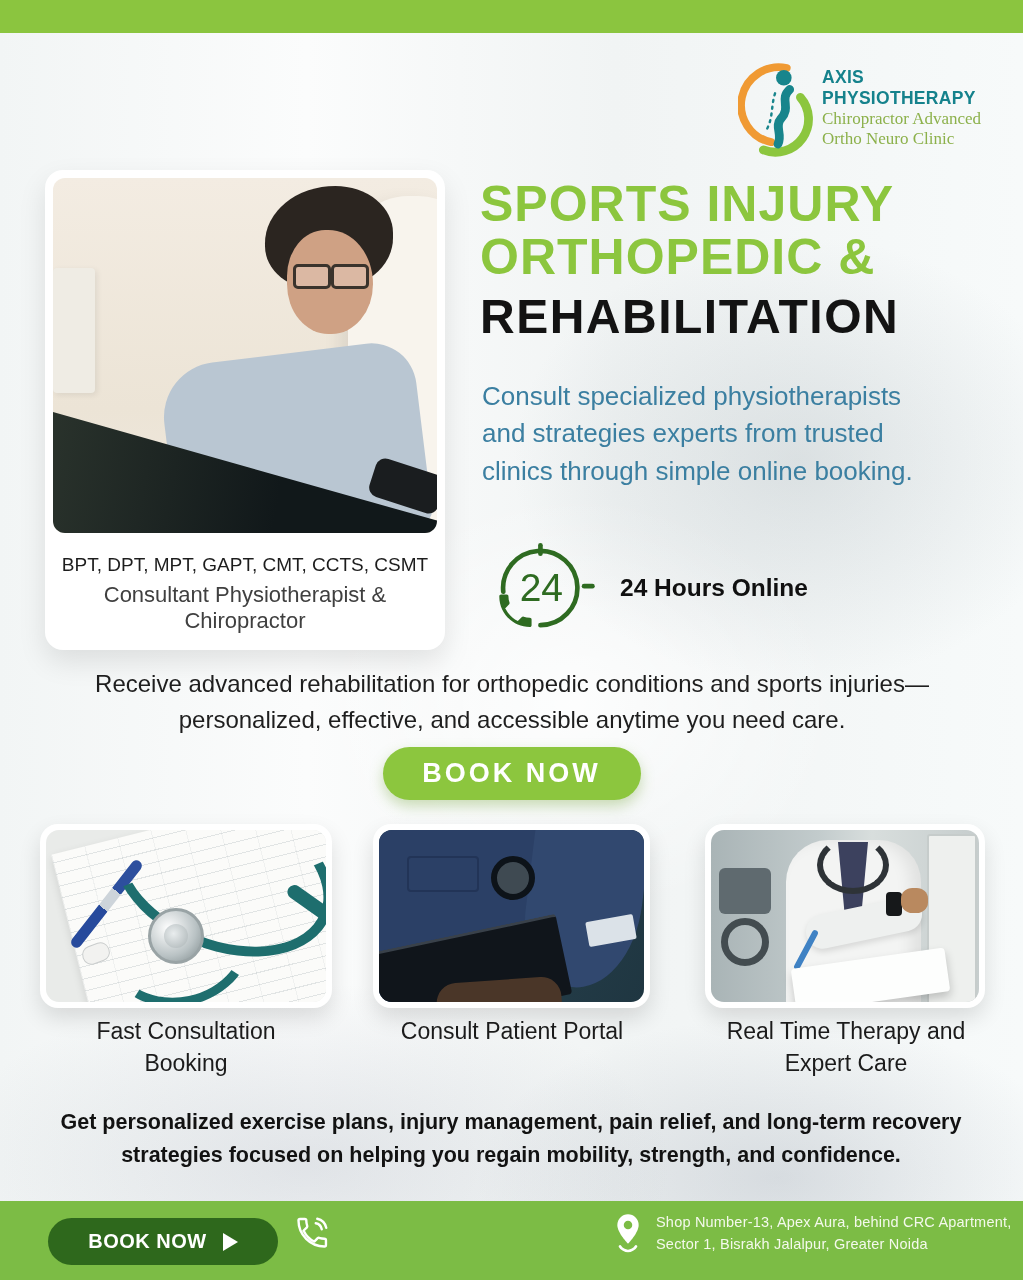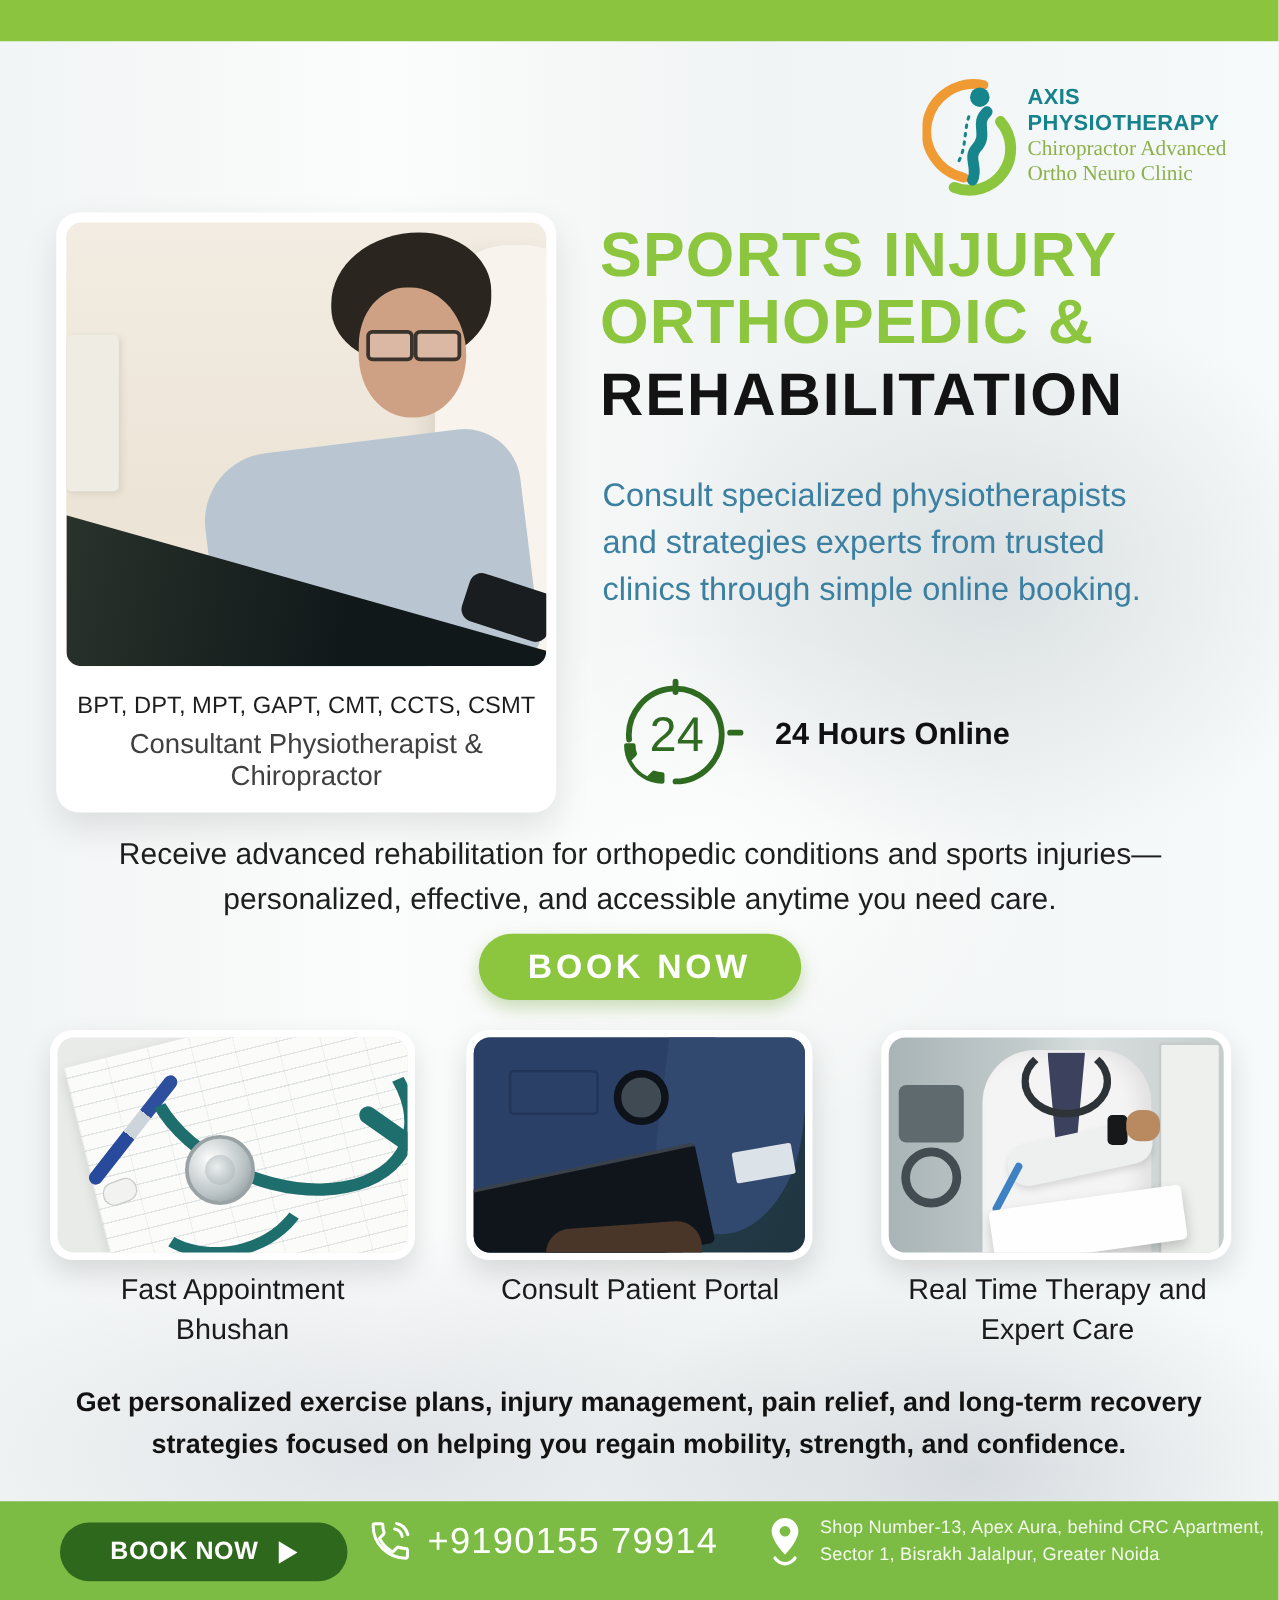--- a/index.html
+++ b/index.html
@@ -214,38 +214,37 @@
       <div class="p3-shirt"></div>
       <div class="p3-steth"></div>
       <div class="p3-arm"></div>
       <div class="p3-watch"></div>
       <div class="p3-hand"></div>
       <div class="p3-pen"></div>
       <div class="p3-clipboard"></div>
     </div>
   </div>
 
-  <div class="fcaption cap1">Fast Appointment Bhushan</div>
+  <div class="fcaption cap1">Fast Consultation Booking</div>
   <div class="fcaption cap2">Consult Patient Portal</div>
   <div class="fcaption cap3">Real Time Therapy and Expert Care</div>
 
   <div class="benefits">Get personalized exercise plans, injury management, pain relief, and long-term recovery strategies focused on helping you regain mobility, strength, and confidence.</div>
 
   <div class="footer">
     <button class="footer-btn">
       <span>BOOK NOW</span>
       <span class="btn-arrow"></span>
     </button>
     <div class="phone-group">
       <svg viewBox="0 0 24 24" aria-hidden="true">
         <path d="M6.6 10.8c1.5 3 3.9 5.4 6.9 6.9l2.3-2.3c.3-.3.7-.4 1-.2 1.1.4 2.3.6 3.5.6.6 0 1 .4 1 1V20c0 .6-.4 1-1 1C10.8 21 3 13.2 3 3.7c0-.6.4-1 1-1h3.2c.6 0 1 .4 1 1 0 1.2.2 2.4.6 3.5.1.3 0 .7-.2 1l-2.3 2.3z" fill="none" stroke="#ffffff" stroke-width="1.6" stroke-linejoin="round"></path>
         <path d="M14.5 5.5a5 5 0 0 1 4 4" fill="none" stroke="#ffffff" stroke-width="1.6" stroke-linecap="round"></path>
         <path d="M15.5 2.5a8 8 0 0 1 6 6" fill="none" stroke="#ffffff" stroke-width="1.6" stroke-linecap="round"></path>
       </svg>
-      <span class="phone-number">+9190155 79914</span>
     </div>
     <div class="addr-group">
       <svg viewBox="0 0 24 30" aria-hidden="true">
         <path d="M12 1C7.6 1 4 4.6 4 9c0 6 8 14 8 14s8-8 8-14c0-4.4-3.6-8-8-8z" fill="#ffffff"></path>
         <circle cx="12" cy="9" r="3.2" fill="#7CBC45"></circle>
         <path d="M6 25c1 2 4 3.5 6 3.5s5-1.5 6-3.5" fill="none" stroke="#ffffff" stroke-width="2" stroke-linecap="round"></path>
       </svg>
       <div class="addr-text">
         <div>Shop Number-13, Apex Aura, behind CRC Apartment,</div>
         <div>Sector 1, Bisrakh Jalalpur, Greater Noida</div>

